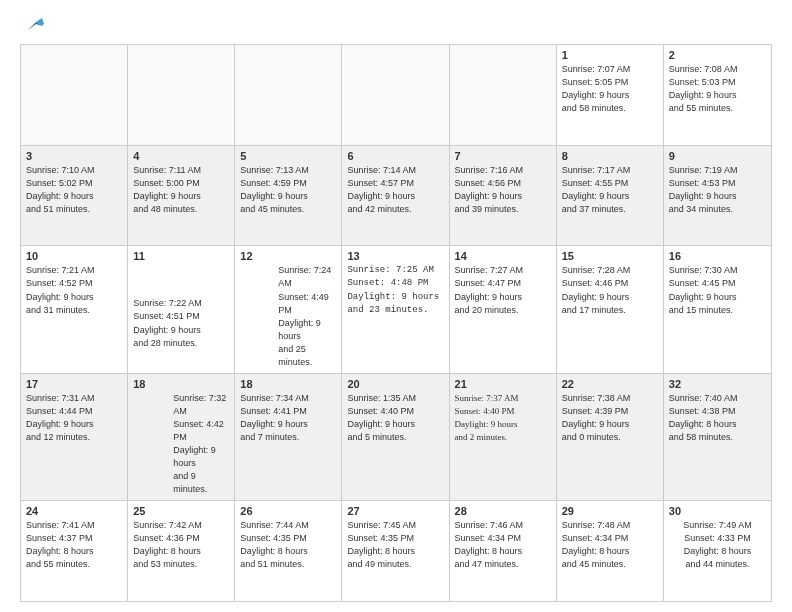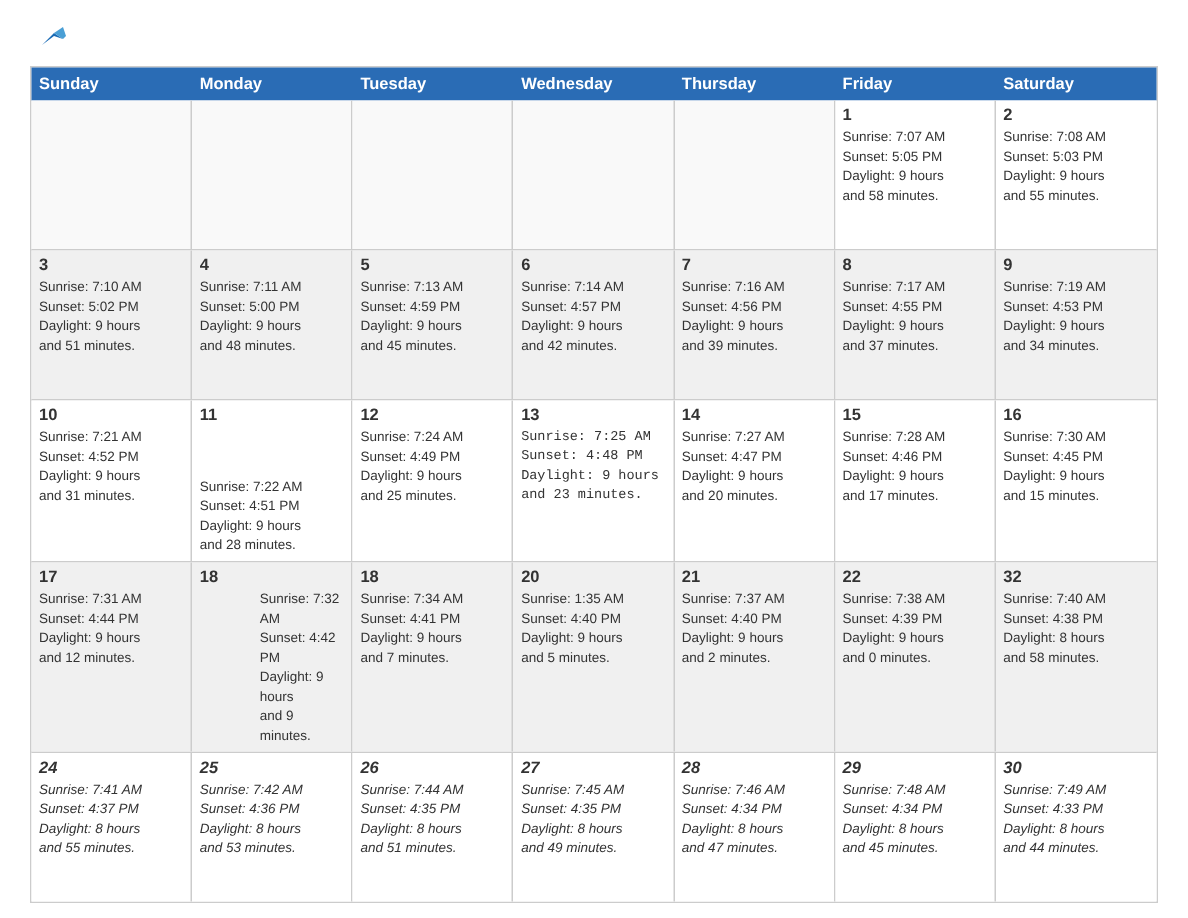--- a/index.html
+++ b/index.html
@@ -72,21 +72,20 @@
       flex-direction: column;
     }
     .cal-row {
       display: grid;
       grid-template-columns: repeat(7, 1fr);
       flex: 1;
       border-bottom: 1px solid #ccc;
     }
     .cal-row:last-child {
       border-bottom: none;
-      font-style: italic;
     }
     .cal-cell {
       border-right: 1px solid #ccc;
       padding: 4px 5px;
       font-size: 9.5px;
       color: #333;
       min-height: 82px;
       vertical-align: top;
       background: #fff;
     }
@@ -130,29 +129,20 @@
         <span class="logo-text logo-blue"></span>
       </div>
     </div>
     <div class="title-area">
       <div class="month-title"></div>
       <div class="location"></div>
     </div>
   </div>
 
   <div class="calendar">
-    <div class="cal-header">
-    <div class="cal-header-cell">Sunday</div>
-        <div class="cal-header-cell">Monday</div>
-        <div class="cal-header-cell">Tuesday</div>
-        <div class="cal-header-cell">Wednesday</div>
-        <div class="cal-header-cell">Thursday</div>
-        <div class="cal-header-cell">Friday</div>
-        <div class="cal-header-cell">Saturday</div>
-      </div>
     <div class="cal-body">
     <div class="cal-row">
           <div class="cal-cell empty"></div>
           <div class="cal-cell empty"></div>
           <div class="cal-cell empty"></div>
           <div class="cal-cell empty"></div>
           <div class="cal-cell empty"></div>
           <div class="cal-cell">
             <span class="day-num">1</span>
             <div class="cell-text" style="white-space: pre-line;">Sunrise: 7:07 AM
@@ -229,21 +219,21 @@
           </div>
           <div class="cal-cell">
             <span class="day-num">11</span>
             <div class="cell-text" style="white-space: pre-line; margin-top: 35px;">Sunrise: 7:22 AM
 Sunset: 4:51 PM
 Daylight: 9 hours
 and 28 minutes.</div>
           </div>
           <div class="cal-cell">
             <span class="day-num">12</span>
-            <div class="cell-text" style="white-space: pre-line;">Sunrise: 7:24 AM
+            <div class="cell-text" style="white-space: pre-line; margin-left: 38px;">Sunrise: 7:24 AM
 Sunset: 4:49 PM
 Daylight: 9 hours
 and 25 minutes.</div>
           </div>
           <div class="cal-cell">
             <span class="day-num">13</span>
             <div class="cell-text" style="white-space: pre-line; font-family: Liberation Mono, monospace;">Sunrise: 7:25 AM
 Sunset: 4:48 PM
 Daylight: 9 hours
 and 23 minutes.</div>
@@ -294,21 +284,21 @@
           </div>
           <div class="cal-cell shaded">
             <span class="day-num">20</span>
             <div class="cell-text" style="white-space: pre-line;">Sunrise: 1:35 AM
 Sunset: 4:40 PM
 Daylight: 9 hours
 and 5 minutes.</div>
           </div>
           <div class="cal-cell shaded">
             <span class="day-num">21</span>
-            <div class="cell-text" style="white-space: pre-line;">Sunrise: 7:37 AM
+            <div class="cell-text" style="white-space: pre-line; font-family: Liberation Serif, serif;">Sunrise: 7:37 AM
 Sunset: 4:40 PM
 Daylight: 9 hours
 and 2 minutes.</div>
           </div>
           <div class="cal-cell shaded">
             <span class="day-num">22</span>
             <div class="cell-text" style="white-space: pre-line;">Sunrise: 7:38 AM
 Sunset: 4:39 PM
 Daylight: 9 hours
 and 0 minutes.</div>
@@ -359,21 +349,21 @@
           </div>
           <div class="cal-cell">
             <span class="day-num">29</span>
             <div class="cell-text" style="white-space: pre-line;">Sunrise: 7:48 AM
 Sunset: 4:34 PM
 Daylight: 8 hours
 and 45 minutes.</div>
           </div>
           <div class="cal-cell">
             <span class="day-num">30</span>
-            <div class="cell-text" style="white-space: pre-line;">Sunrise: 7:49 AM
+            <div class="cell-text" style="white-space: pre-line; text-align: center;">Sunrise: 7:49 AM
 Sunset: 4:33 PM
 Daylight: 8 hours
 and 44 minutes.</div>
           </div>
         </div>
       </div>
   </div>
 </div>
 
 </body></html>

